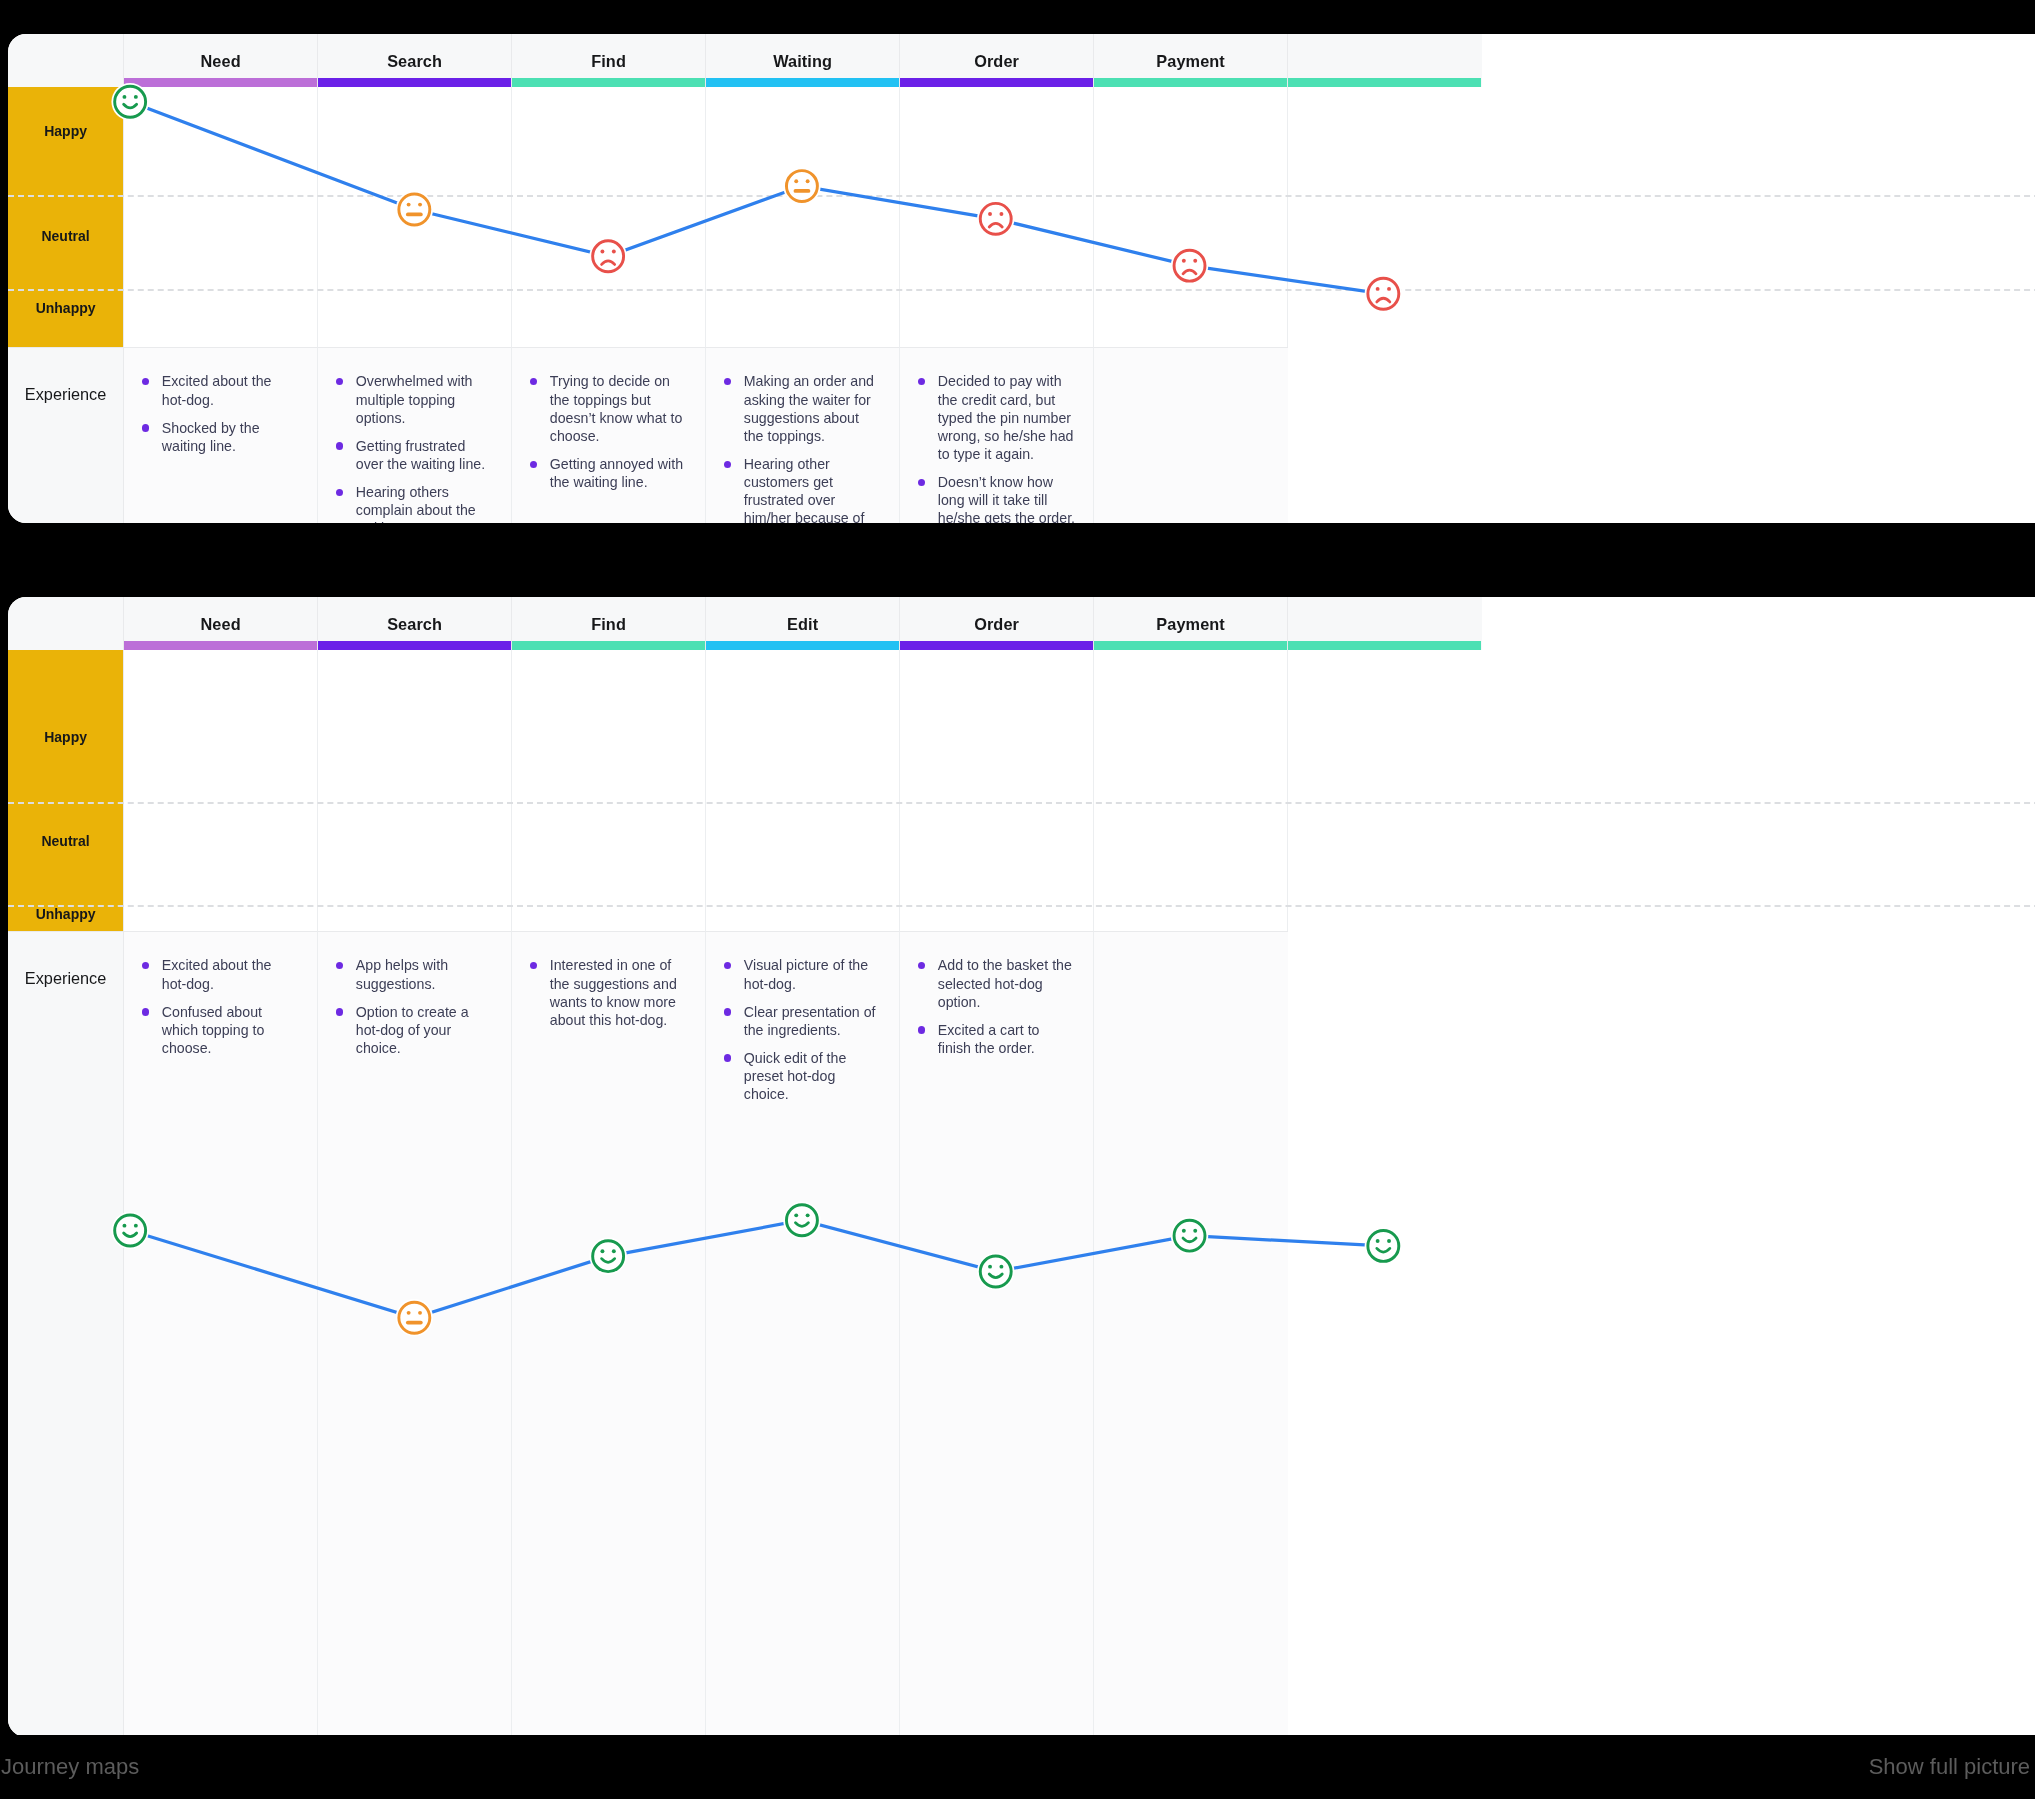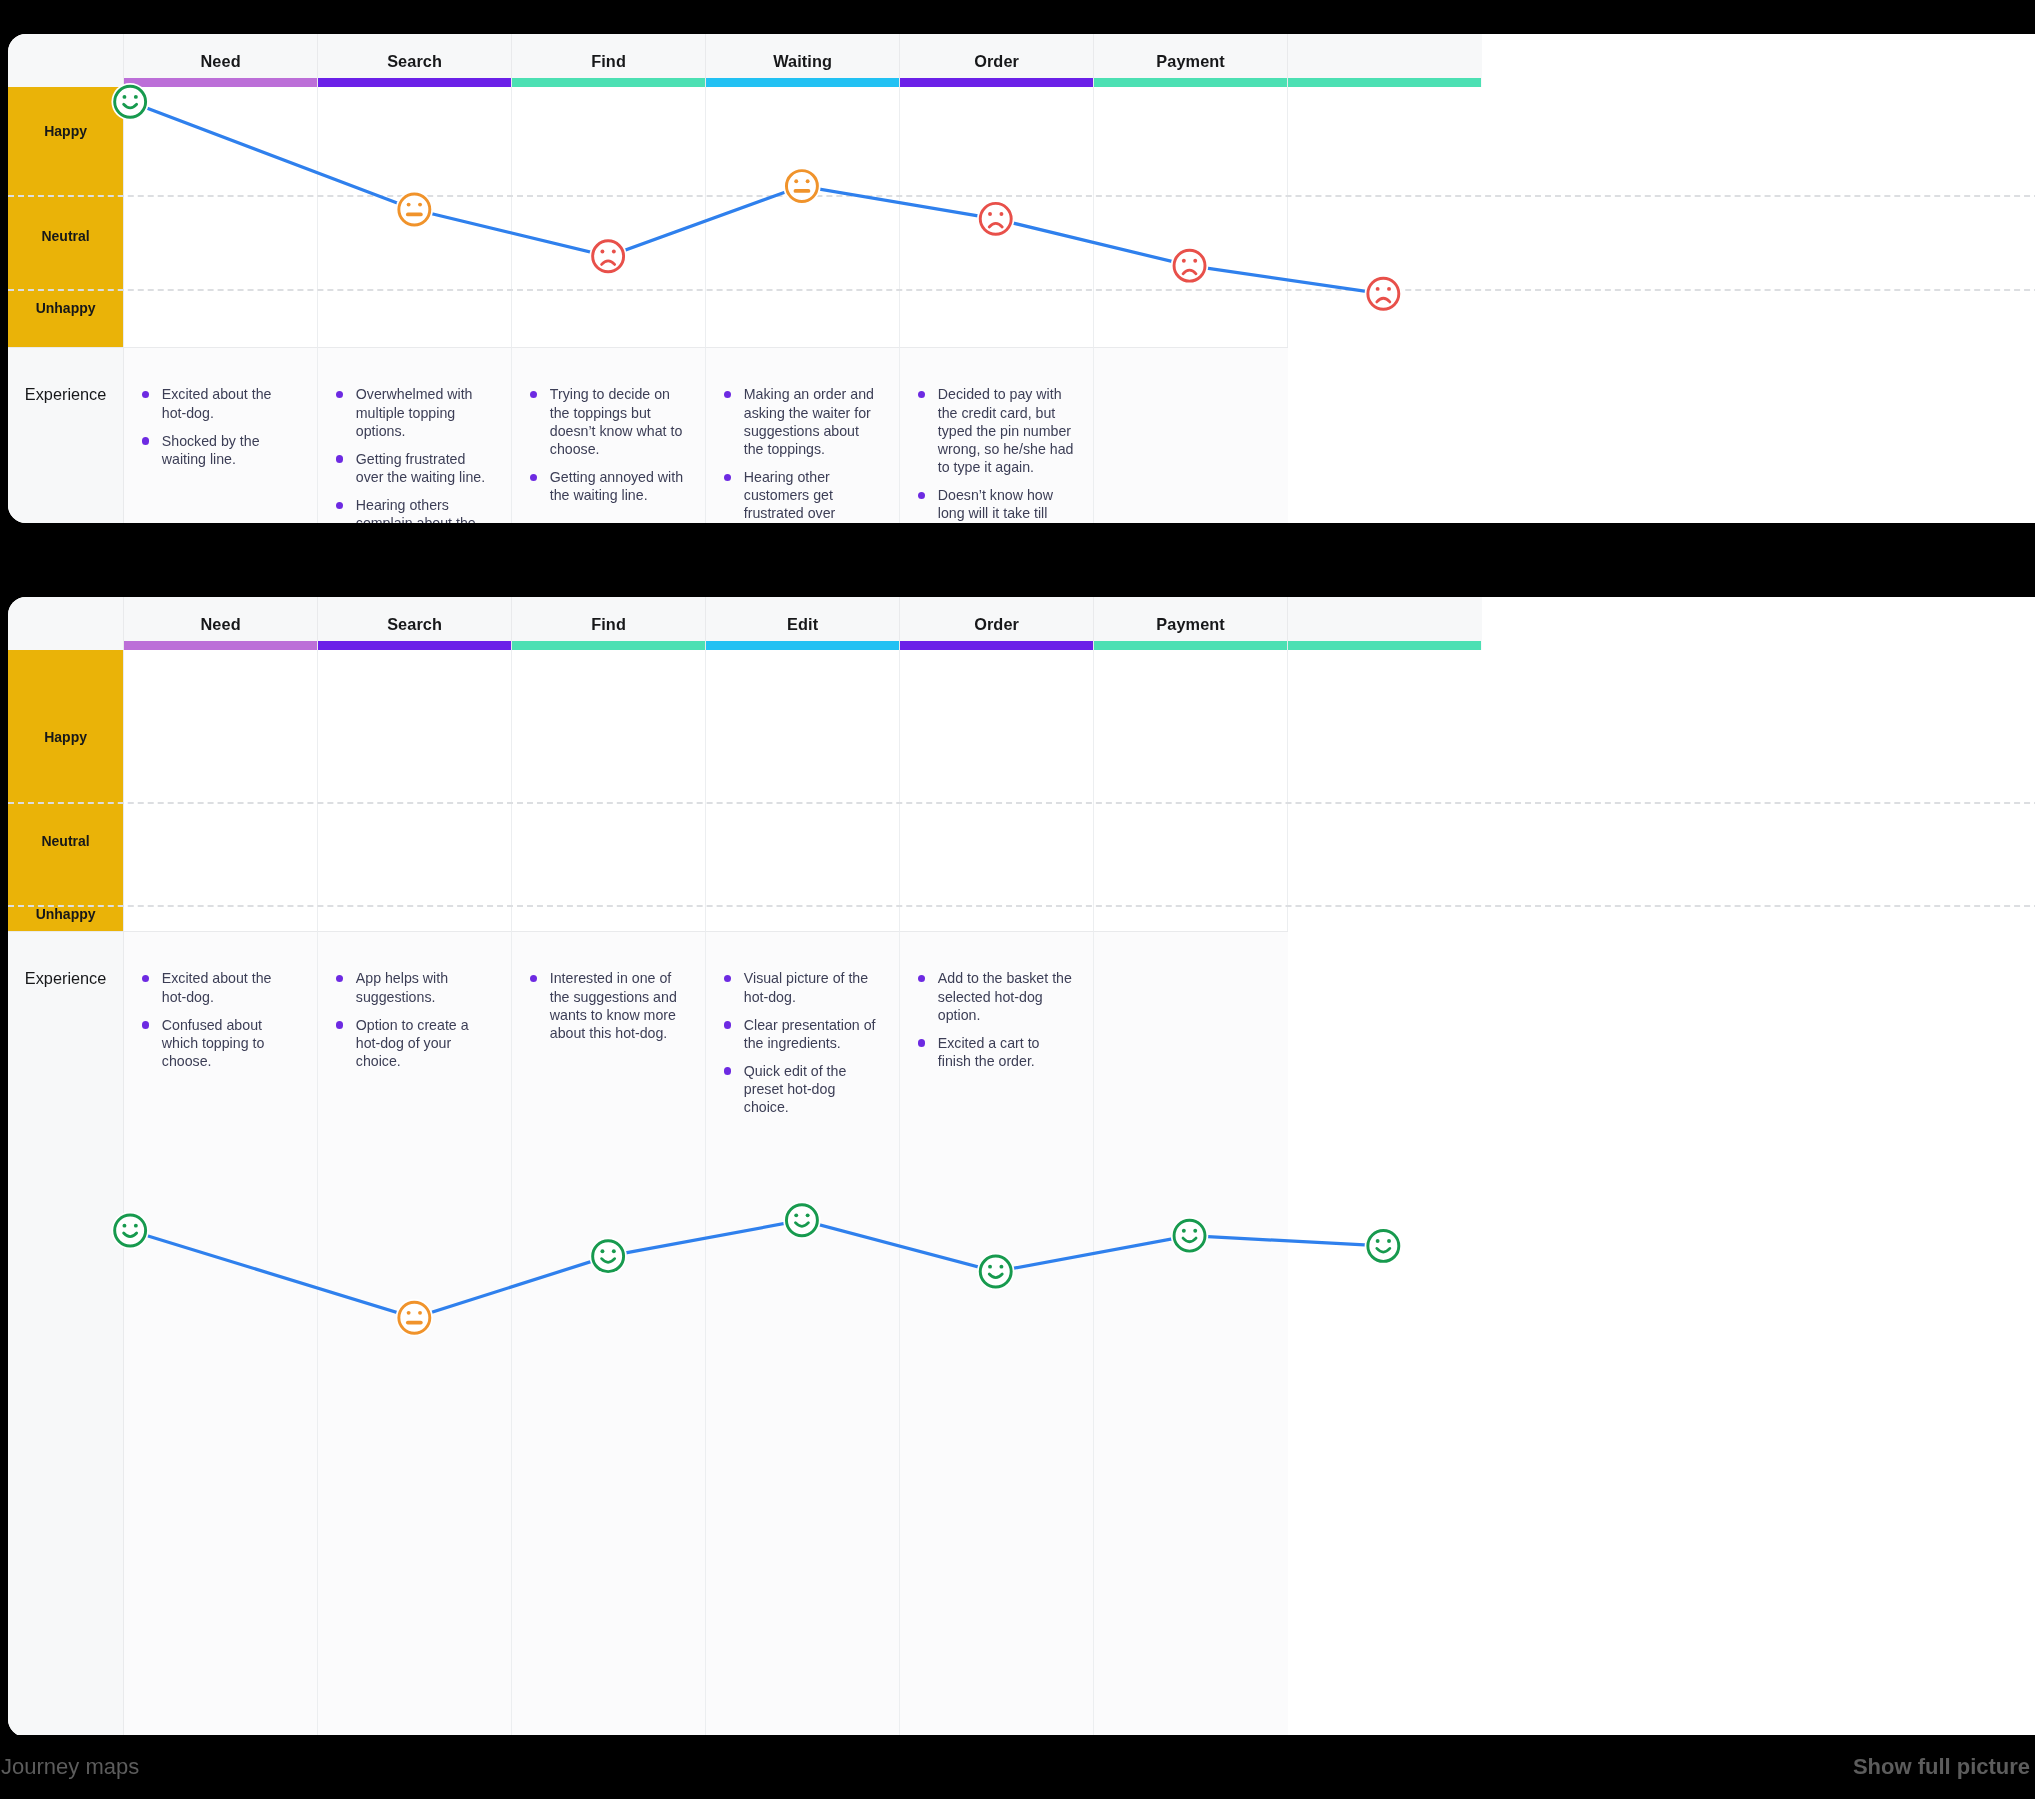--- a/index.html
+++ b/index.html
@@ -82,21 +82,21 @@
   .exp-label span {
     position: absolute; left: 0; right: 0; text-align: center; top: 37px;
   }
   .exp-col {
     border-right: 0.8px solid #eceef0;
     border-top: 0.8px solid #e9eaec;
     background: #fbfbfc;
     padding: 24.4px 18px 16.3px 14.7px;
   }
   .exp-col.last { border-right: none; }
-  ul.bullets { list-style: none; margin-top: 13px; }
+  ul.bullets { list-style: none; }
   ul.bullets li {
     position: relative;
     padding-left: 23px;
     margin-bottom: 9.8px;
     font-size: 14.2px;
     line-height: 1.28;
     color: #3c3e56;
   }
   ul.bullets li::before {
     content: "";
@@ -109,21 +109,21 @@
   .footer {
     position: absolute; left: 0; right: 0; bottom: 0;
     height: 64px;
     background: #000000;
     display: flex; align-items: center; justify-content: space-between;
     padding: 0 1px;
   }
   .footer-left, .footer-right {
     color: #5c5c5c; font-size: 22px; font-weight: 400;
   }
-  .footer-right { padding-right: 4.9px; font-weight: bold; }
+  .footer-right { padding-right: 4.9px; }
 
   svg { display:block; }
 </style>
 </head>
 <body>
 
 <div class="stage">
 
   <div class="panel" id="panel-1">
     <div class="grid" style="grid-template-rows:44px 9px 260px 176px;">

